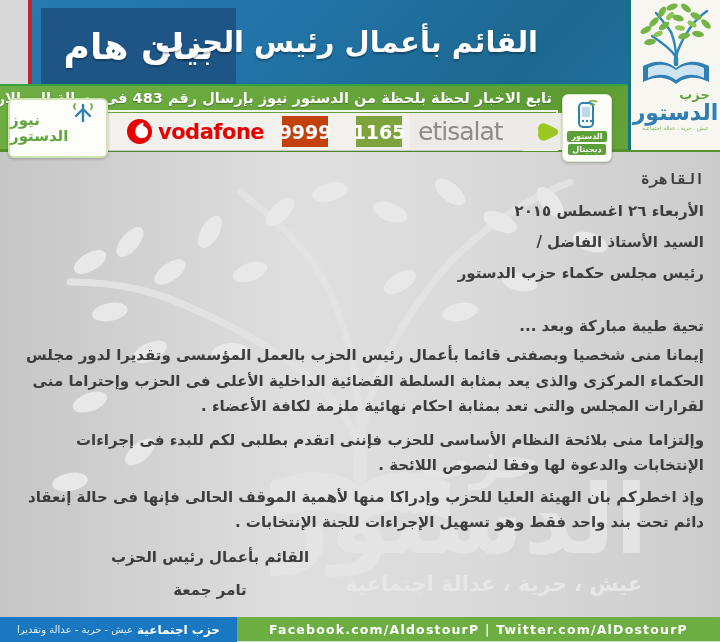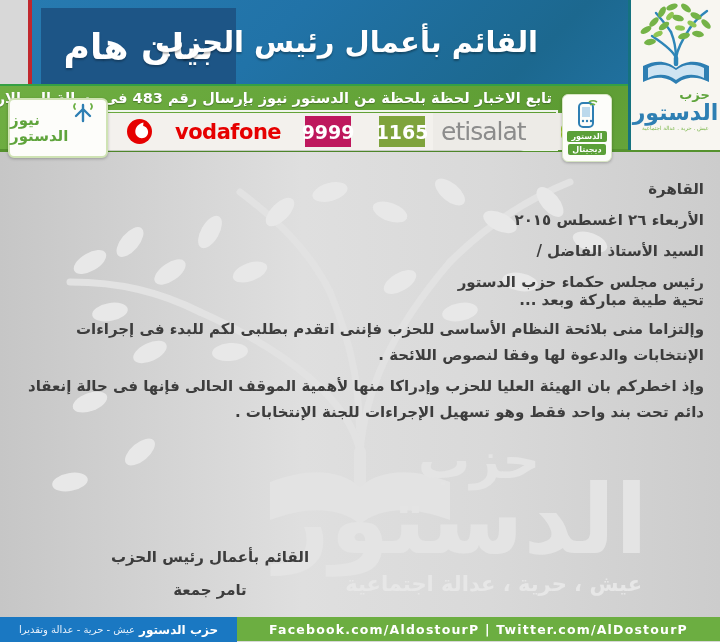--- a/index.html
+++ b/index.html
@@ -23,24 +23,24 @@
            background:linear-gradient(135deg,#6fae42 0%,#66a63a 40%,#5d9c33 75%,#6cab40 100%);
            border-top:2px solid #35a044;border-bottom:3px solid #55922e;box-sizing:border-box;}
   .news-text{position:absolute;top:4px;left:70px;right:168px;text-align:center;color:#fff;
              font-weight:bold;font-size:14.5px;direction:rtl;white-space:nowrap;
              text-shadow:0 1px 1px rgba(0,0,0,.3);}
   .carrier-frame{position:absolute;top:24px;left:75px;width:483px;height:41px;
                  border:2px solid rgba(255,255,255,.9);box-sizing:border-box;}
   .carriers{position:absolute;top:27px;left:100px;width:422px;height:37px;background:#f3f1ed;
             display:flex;align-items:center;box-shadow:0 1px 2px rgba(0,0,0,.25);}
   .voda-group{display:flex;align-items:center;margin-left:26px;}
-  .voda-word{color:#e60000;font-weight:bold;font-size:21px;letter-spacing:-.5px;margin-left:22px;}
+  .voda-word{color:#e60000;font-weight:bold;font-size:21px;letter-spacing:-.5px;margin-left:5px;}
   .num-box{height:31px;display:flex;align-items:center;justify-content:center;
            color:#fff;font-weight:bold;font-size:19px;}
-  .box-9999{width:46px;background:#be185d;margin-left:24px;}
+  .box-9999{width:46px;background:#c2410c;margin-left:18px;}
   .box-1666{width:46px;background:#7fa33c;margin-left:28px;}
   .etis-group{display:flex;align-items:center;margin-left:8px;background:#edebe7;height:37px;padding:0 8px;gap:28px;}
   .etis-word{color:#8c8c8c;font-size:25px;letter-spacing:-1px;margin-right:3px;}
 
   
   .news-logo{position:absolute;top:98px;left:8px;width:100px;height:60px;background:#fdfdfa;
              border:2px solid #cfe3b4;border-radius:6px;z-index:5;box-sizing:border-box;
              display:flex;flex-direction:column;align-items:flex-start;justify-content:center;
              box-shadow:0 1px 3px rgba(0,0,0,.25);}
   .news-logo .txt{color:#5fa43c;font-weight:bold;font-size:15px;line-height:16px;direction:rtl;}
@@ -67,23 +67,23 @@
   .wm{position:absolute;color:#e4e4e4;direction:rtl;font-weight:bold;z-index:1;white-space:nowrap;}
   .wm-hezb{top:278px;right:180px;font-size:52px;}
   .wm-name{top:312px;right:72px;font-size:96px;}
   .wm-tag{top:420px;right:78px;font-size:21px;color:#e7e7e7;}
   .wm-svg{position:absolute;top:0;left:30px;z-index:0;}
 
   .letter{position:absolute;top:0;left:0;width:720px;height:465px;z-index:2;direction:rtl;
           color:#3d3d3d;font-size:15px;font-weight:bold;box-sizing:border-box;
           padding:8px 16px 0 16px;text-align:right;}
   .l-line{margin-top:13px;}
-  .l-first{margin-top:20px;}
+  .l-first{margin-top:10px;font-family:Liberation Mono, monospace;}
   .l-name{font-size:16px;margin-top:14px;}
-  .l-greet{margin-top:0;}
+  .l-greet{margin-top:35px;}
   .l-para{margin-top:8px;line-height:1.7;}
   .l-para3{margin-top:6px;line-height:1.7;}
   .sig{position:absolute;left:75px;top:396px;width:270px;text-align:center;z-index:2;
        direction:rtl;color:#3d3d3d;font-weight:bold;font-size:15px;}
   .sig .sig-name{margin-top:15px;}
 
   
   .footer{position:absolute;top:617px;left:0;width:720px;height:25px;}
   .footer-left{position:absolute;left:0;top:0;width:237px;height:25px;background:#1a78c2;
                color:#fff;direction:rtl;display:flex;align-items:center;justify-content:center;
@@ -233,31 +233,32 @@
     <div class="wm wm-hezb">حزب</div>
     <div class="wm wm-name">الدستور</div>
     <div class="wm wm-tag">عيش ، حرية ، عدالة اجتماعية</div>
 
     <div class="letter">
       <div class="l-first">القاهرة</div>
       <div class="l-line">الأربعاء ٢٦ اغسطس ٢٠١٥</div>
       <div class="l-line">السيد الأستاذ الفاضل /</div>
       <div class="l-line">رئيس مجلس حكماء حزب الدستور</div>
       <div class="l-greet">تحية طيبة مباركة وبعد ...</div>
+      <div class="l-para">إيمانا منى شخصيا وبصفتى قائما بأعمال رئيس الحزب بالعمل المؤسسى وتقديرا لدور مجلس الحكماء المركزى والذى يعد بمثابة السلطة القضائية الداخلية الأعلى فى الحزب  وإحتراما منى لقرارات المجلس والتى تعد بمثابة احكام نهائية ملزمة لكافة الأعضاء .</div>
       <div class="l-para">وإلتزاما منى بلائحة النظام الأساسى للحزب فإننى اتقدم بطلبى  لكم للبدء فى إجراءات الإنتخابات والدعوة لها وفقا لنصوص اللائحة .</div>
       <div class="l-para3">وإذ اخطركم بان الهيئة العليا للحزب وإدراكا منها لأهمية الموقف الحالى فإنها فى حالة إنعقاد دائم  تحت بند واحد فقط وهو تسهيل الإجراءات  للجنة الإنتخابات .</div>
     </div>
 
     <div class="sig">
       <div>القائم بأعمال رئيس الحزب</div>
       <div class="sig-name">تامر جمعة</div>
     </div>
   </div>
 
   <div class="footer">
     <div class="footer-left">
-      <span class="pn">حزب الدستور</span>
+      <span class="pn">حزب اجتماعية</span>
       <span class="pt">عيش - حرية - عدالة وتقديرا</span>
     </div>
     <div class="footer-right">Facebook.com/AldostourP | Twitter.com/AlDostourP</div>
   </div>
 
 </div>
 
 </body></html>

